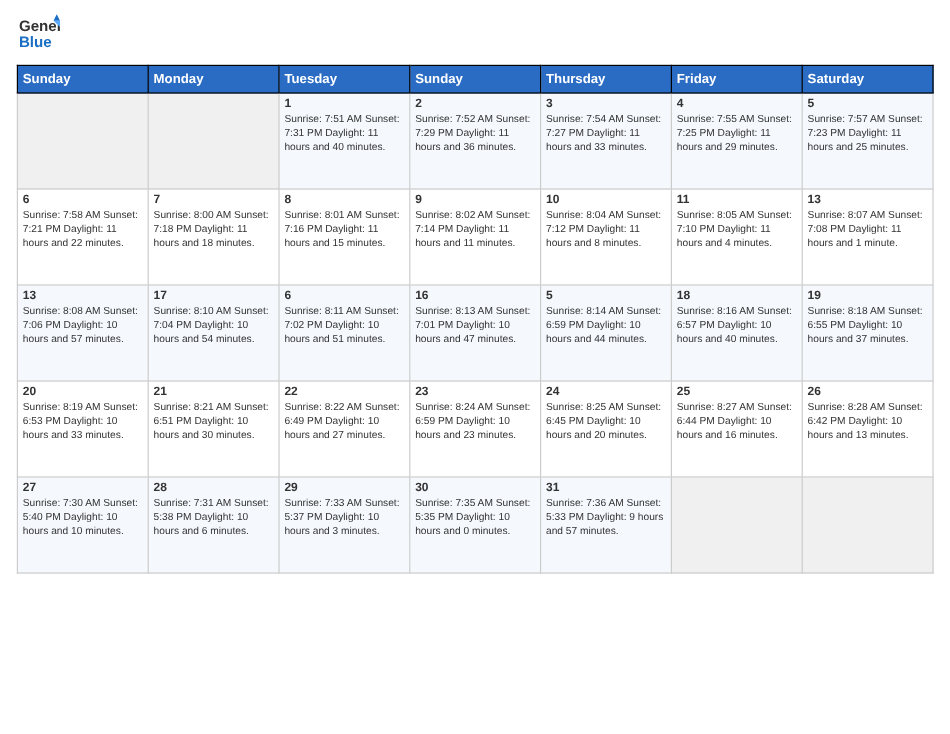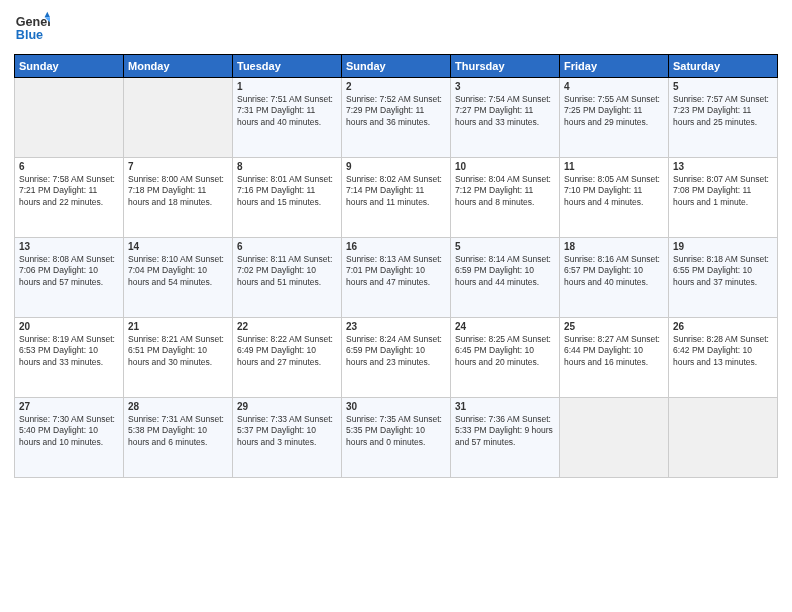--- a/index.html
+++ b/index.html
@@ -210,21 +210,21 @@
         </tr>
         <tr>
           <td>
             <span class="day-num">13</span>
             <div class="day-detail">Sunrise: 8:08 AM
 Sunset: 7:06 PM
 Daylight: 10 hours
 and 57 minutes.</div>
           </td>
           <td>
-            <span class="day-num">14</span>
+            <span class="day-num">17</span>
             <div class="day-detail">Sunrise: 8:10 AM
 Sunset: 7:04 PM
 Daylight: 10 hours
 and 54 minutes.</div>
           </td>
           <td>
             <span class="day-num">6</span>
             <div class="day-detail">Sunrise: 8:11 AM
 Sunset: 7:02 PM
 Daylight: 10 hours

